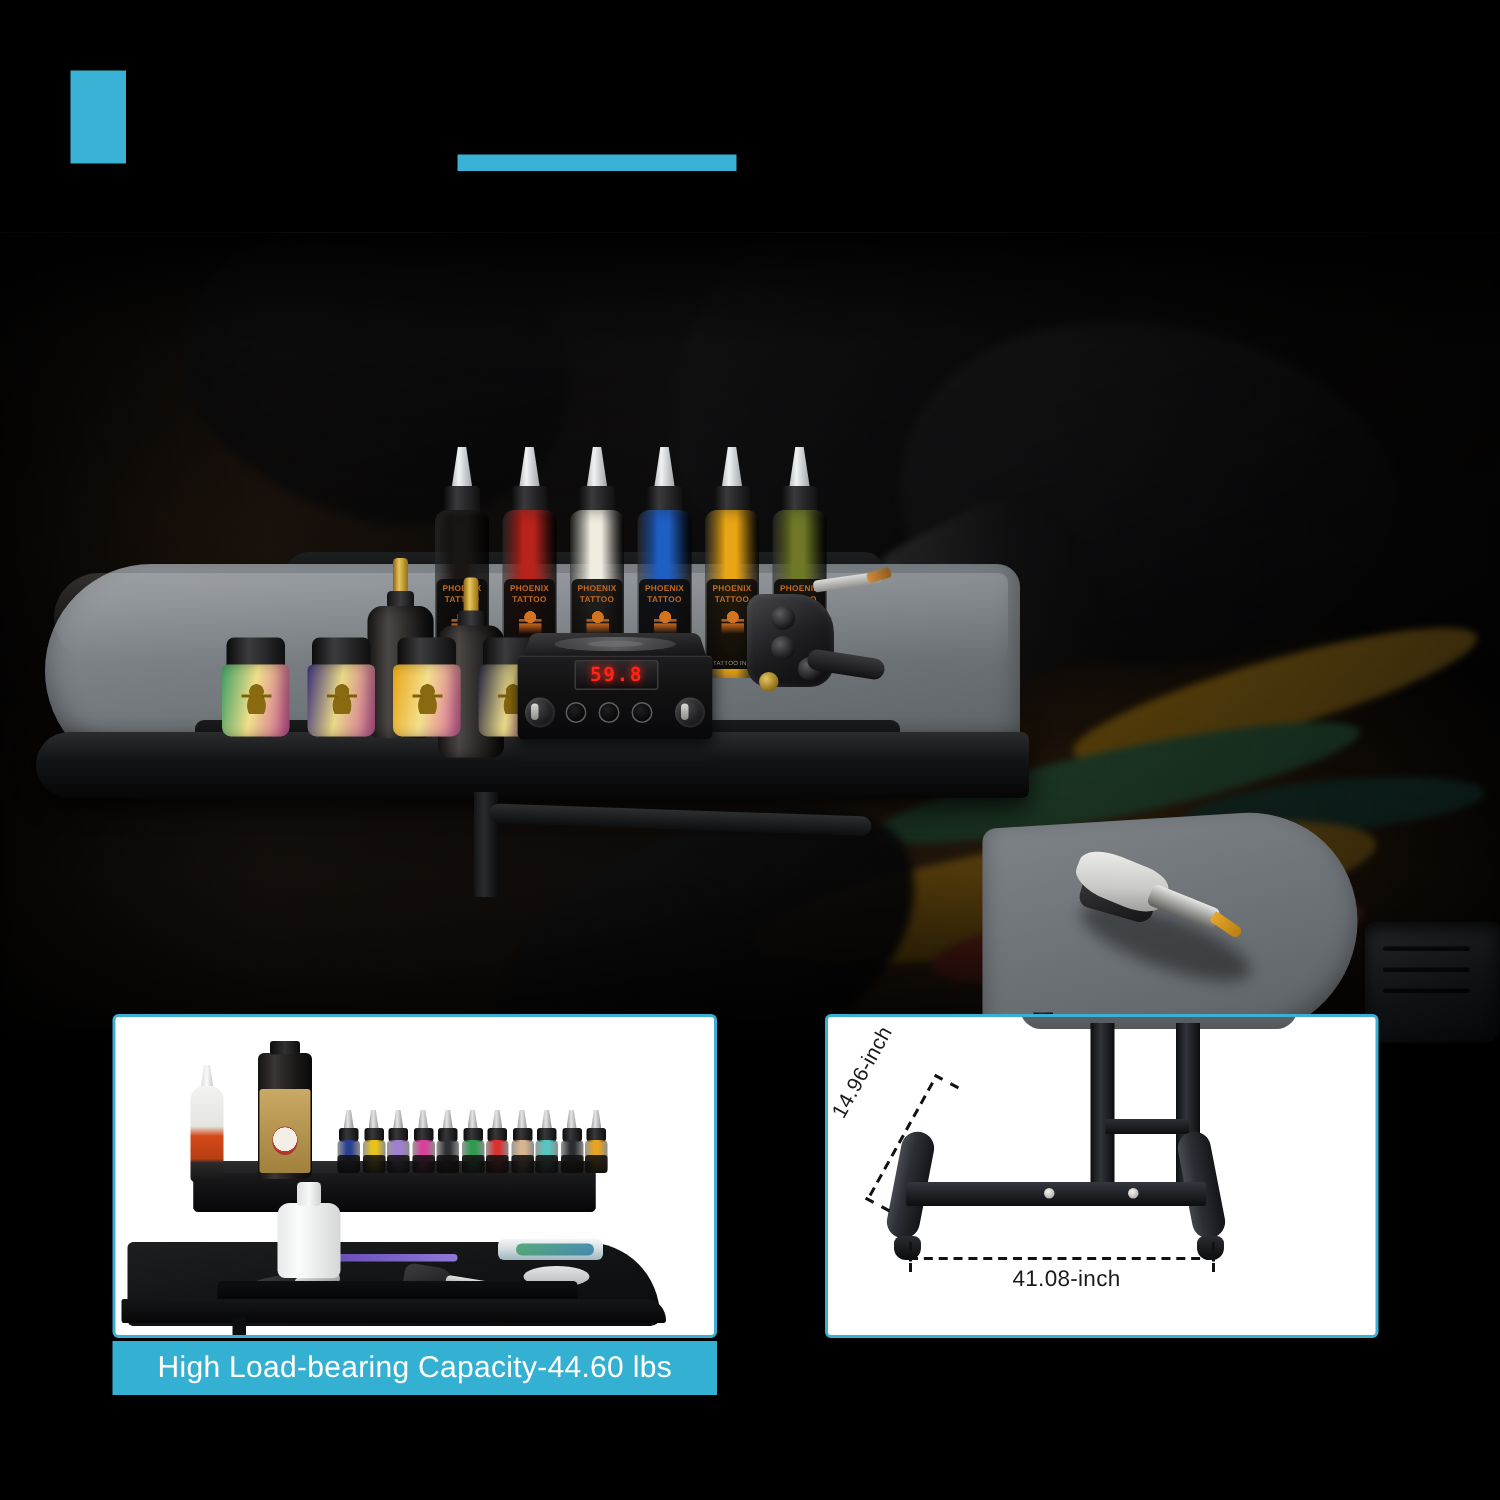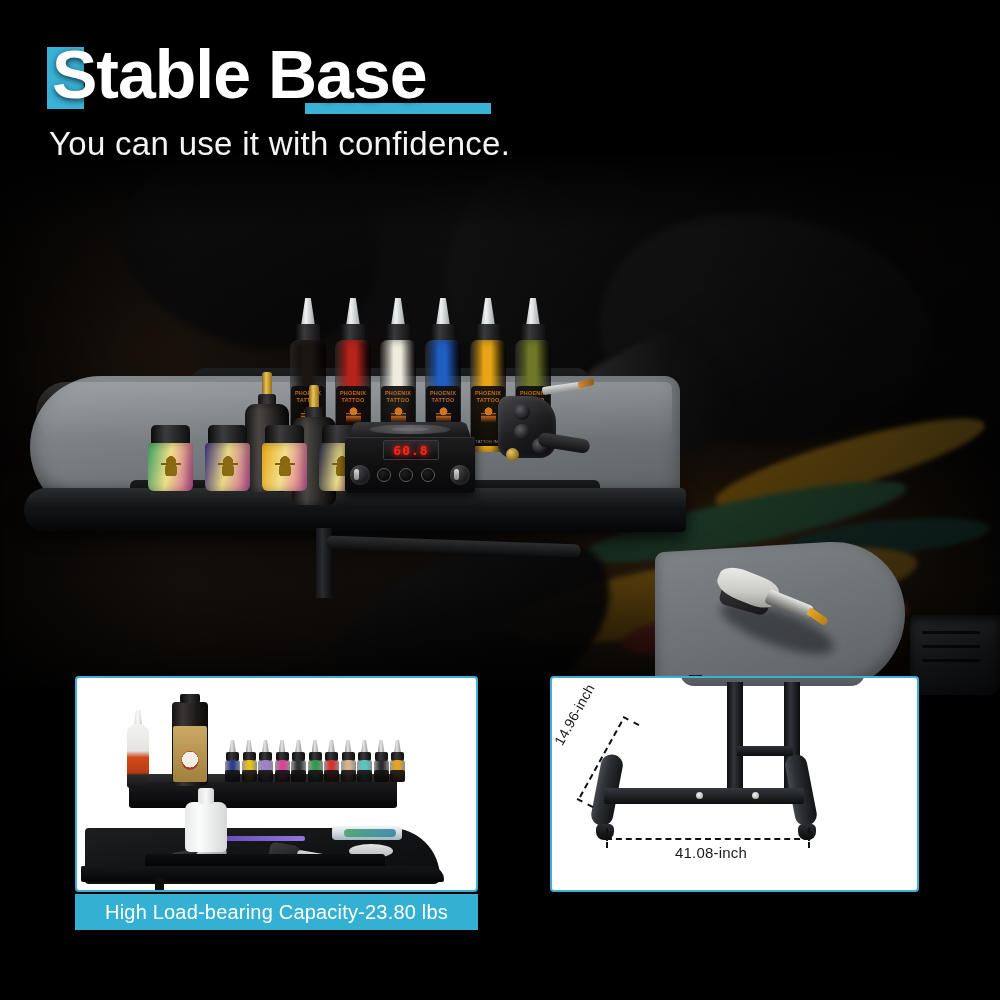--- a/index.html
+++ b/index.html
@@ -638,21 +638,21 @@
         </div>
       </div>
     </div>
 
   <div class="psu">
     <div class="topface">
       <div class="brandmark"></div>
     </div>
     <div class="face">
       <div class="screen">
-        <span class="digits">60.8</span>
+        <span class="digits">59.8</span>
       </div>
       <div class="knob k1"></div>
       <div class="knob k2"></div>
       <div class="jack j1"></div>
       <div class="jack j2"></div>
       <div class="jack j3"></div>
     </div>
   </div>
 
   <div class="tmach">
@@ -662,22 +662,20 @@
     <div class="coil c1"></div>
     <div class="coil c2"></div>
     <div class="coil c3"></div>
     <div class="grip"></div>
     <div class="gold"></div>
   </div>
 
   <div class="heading-wrap">
     <div class="accent-block"></div>
     <div class="accent-bar"></div>
-    <div class="title">Stable Base</div>
-    <div class="subtitle">You can use it with confidence.</div>
   </div>
 
   <div class="panel" id="panel-left">
     <div class="photo">
       <div class="rack"></div>
       <div class="rack-front"></div>
       <div id="mini-bottle-row">
           <div class="mini-bot" style="left: 148px; top: 62px;">
             <div class="n"></div>
             <div class="c"></div>
@@ -770,21 +768,21 @@
         <div class="tb"></div>
       </div>
       <div class="whitebottle">
         <div class="nk"></div>
       </div>
       <div class="deskTray"></div>
       <div class="deskLip"></div>
       <div class="deskLeg"></div>
     </div>
     <div class="caption">
-      <span>High Load-bearing Capacity-23.80 lbs</span>
+      <span>High Load-bearing Capacity-44.60 lbs</span>
     </div>
   </div>
 
   <div class="panel" id="panel-right">
     <div class="photo">
       <div class="iframe-wrap">
         <div class="panel-top-leak"></div>
         <div class="col-left"></div>
         <div class="col-right"></div>
         <div class="col-cross"></div>

